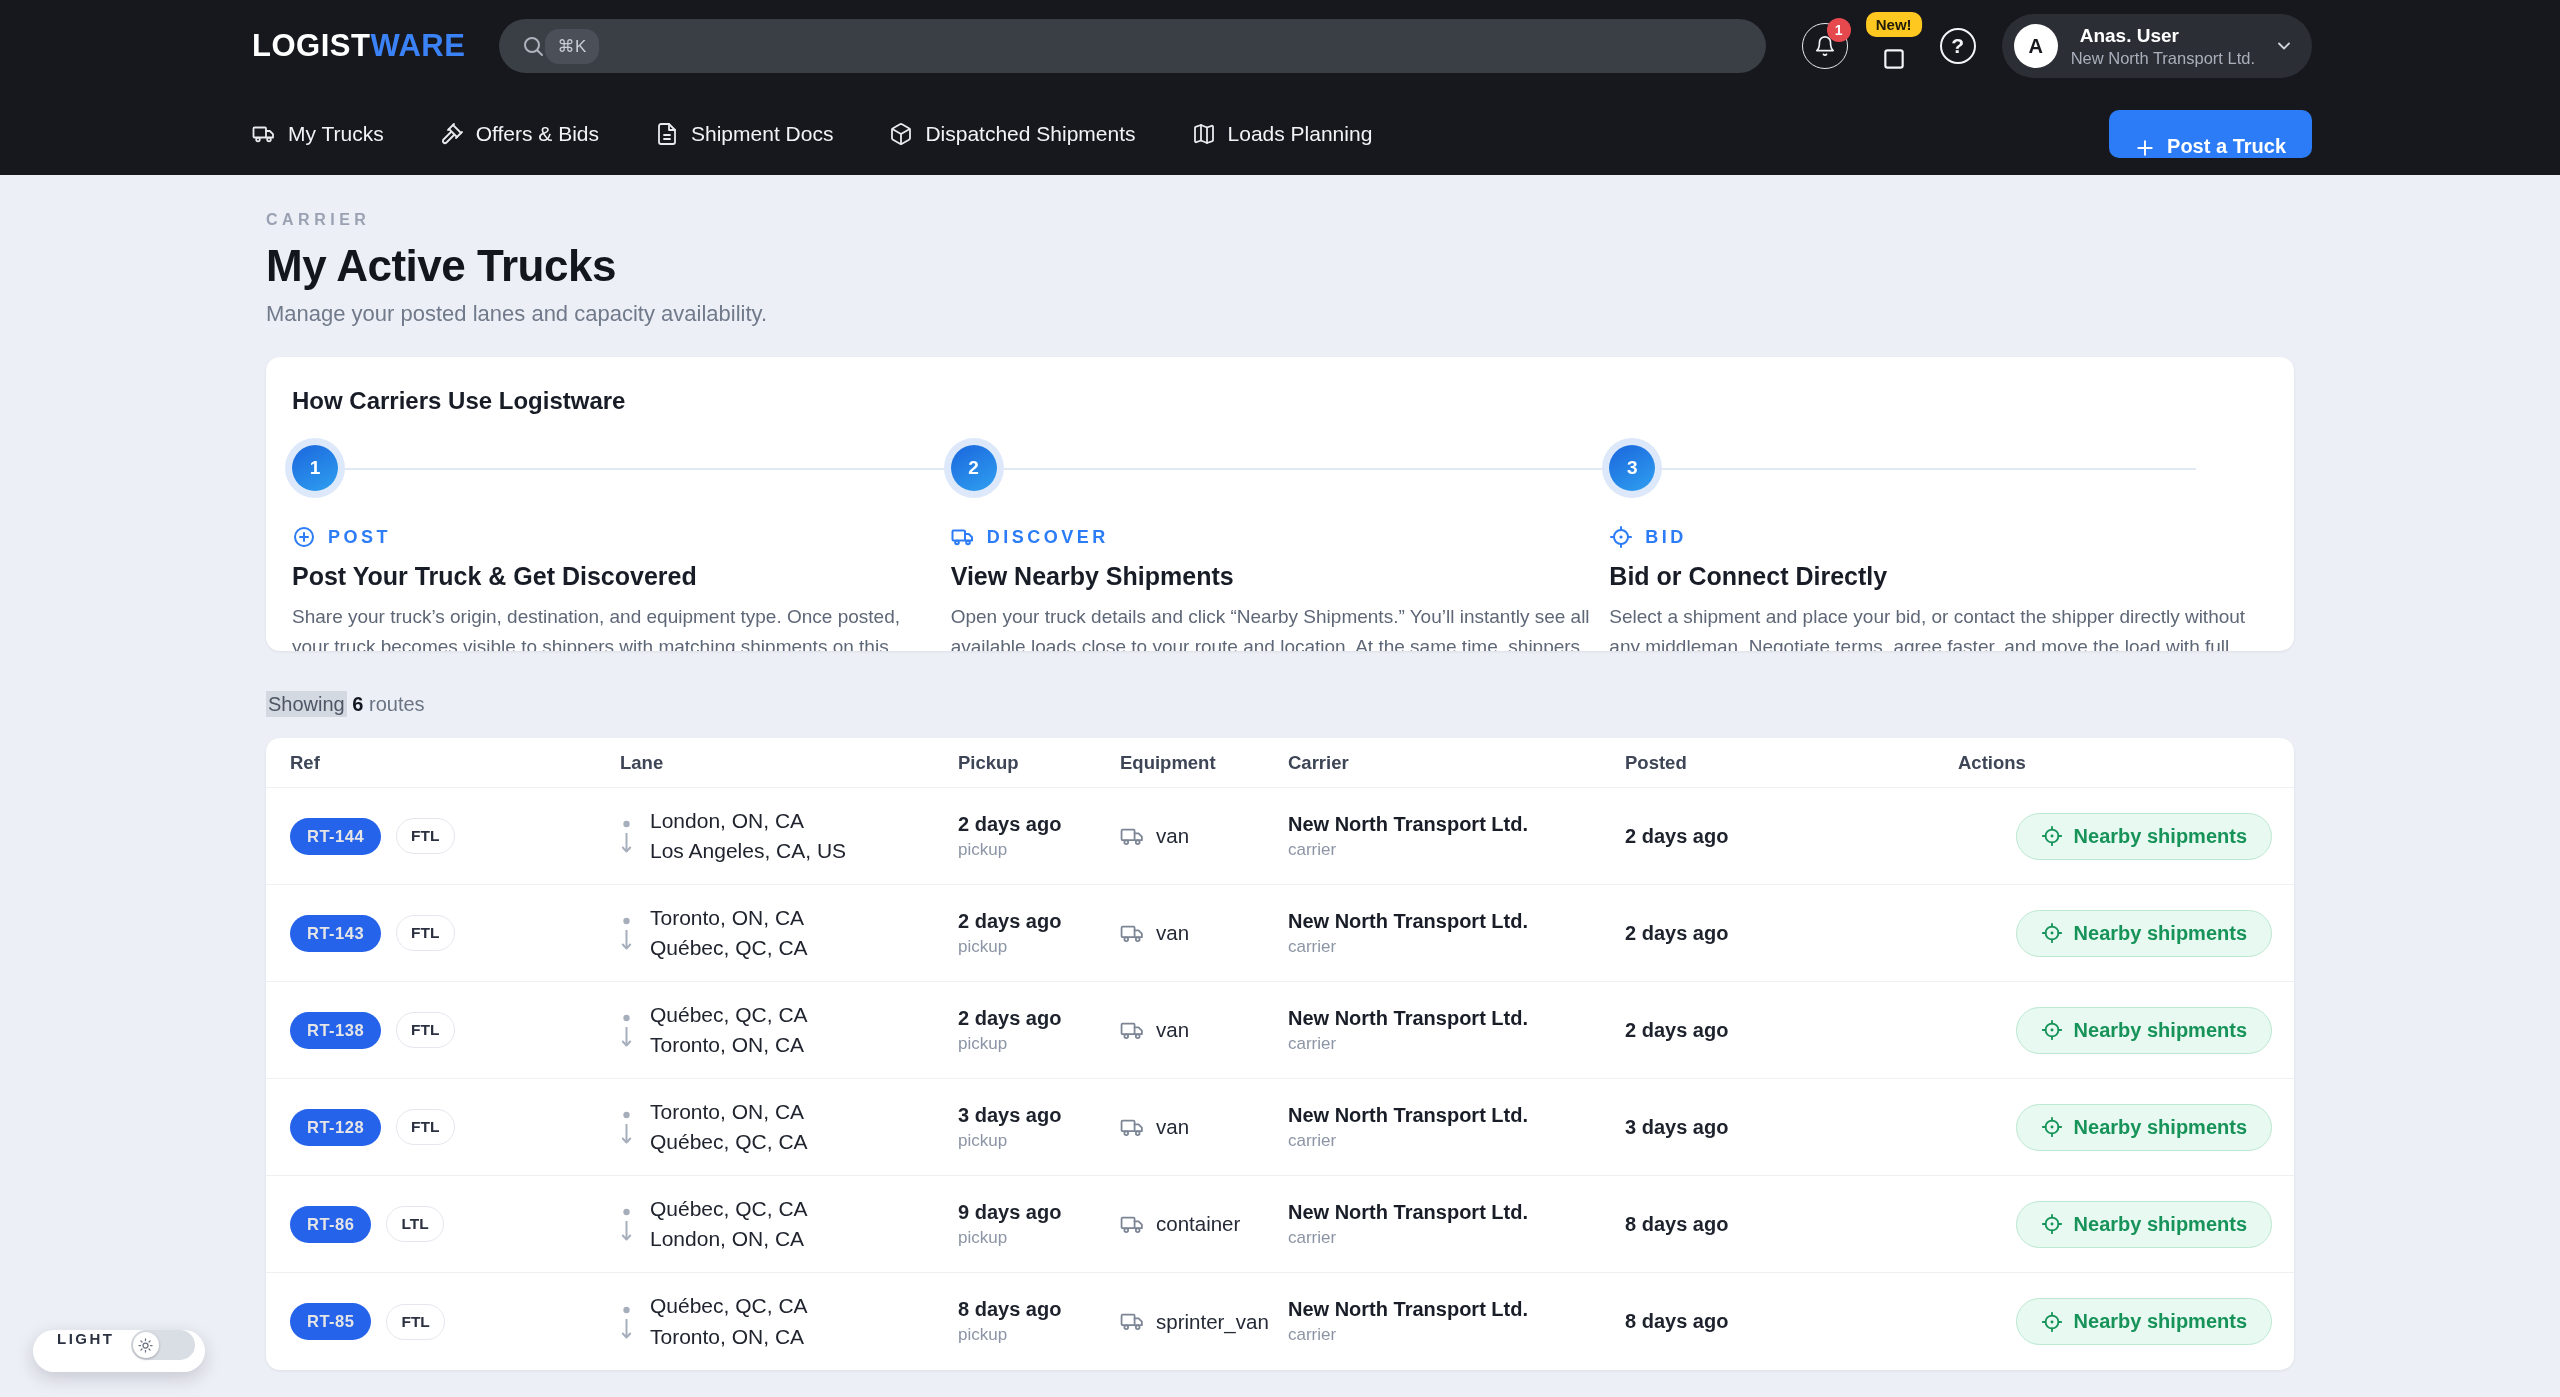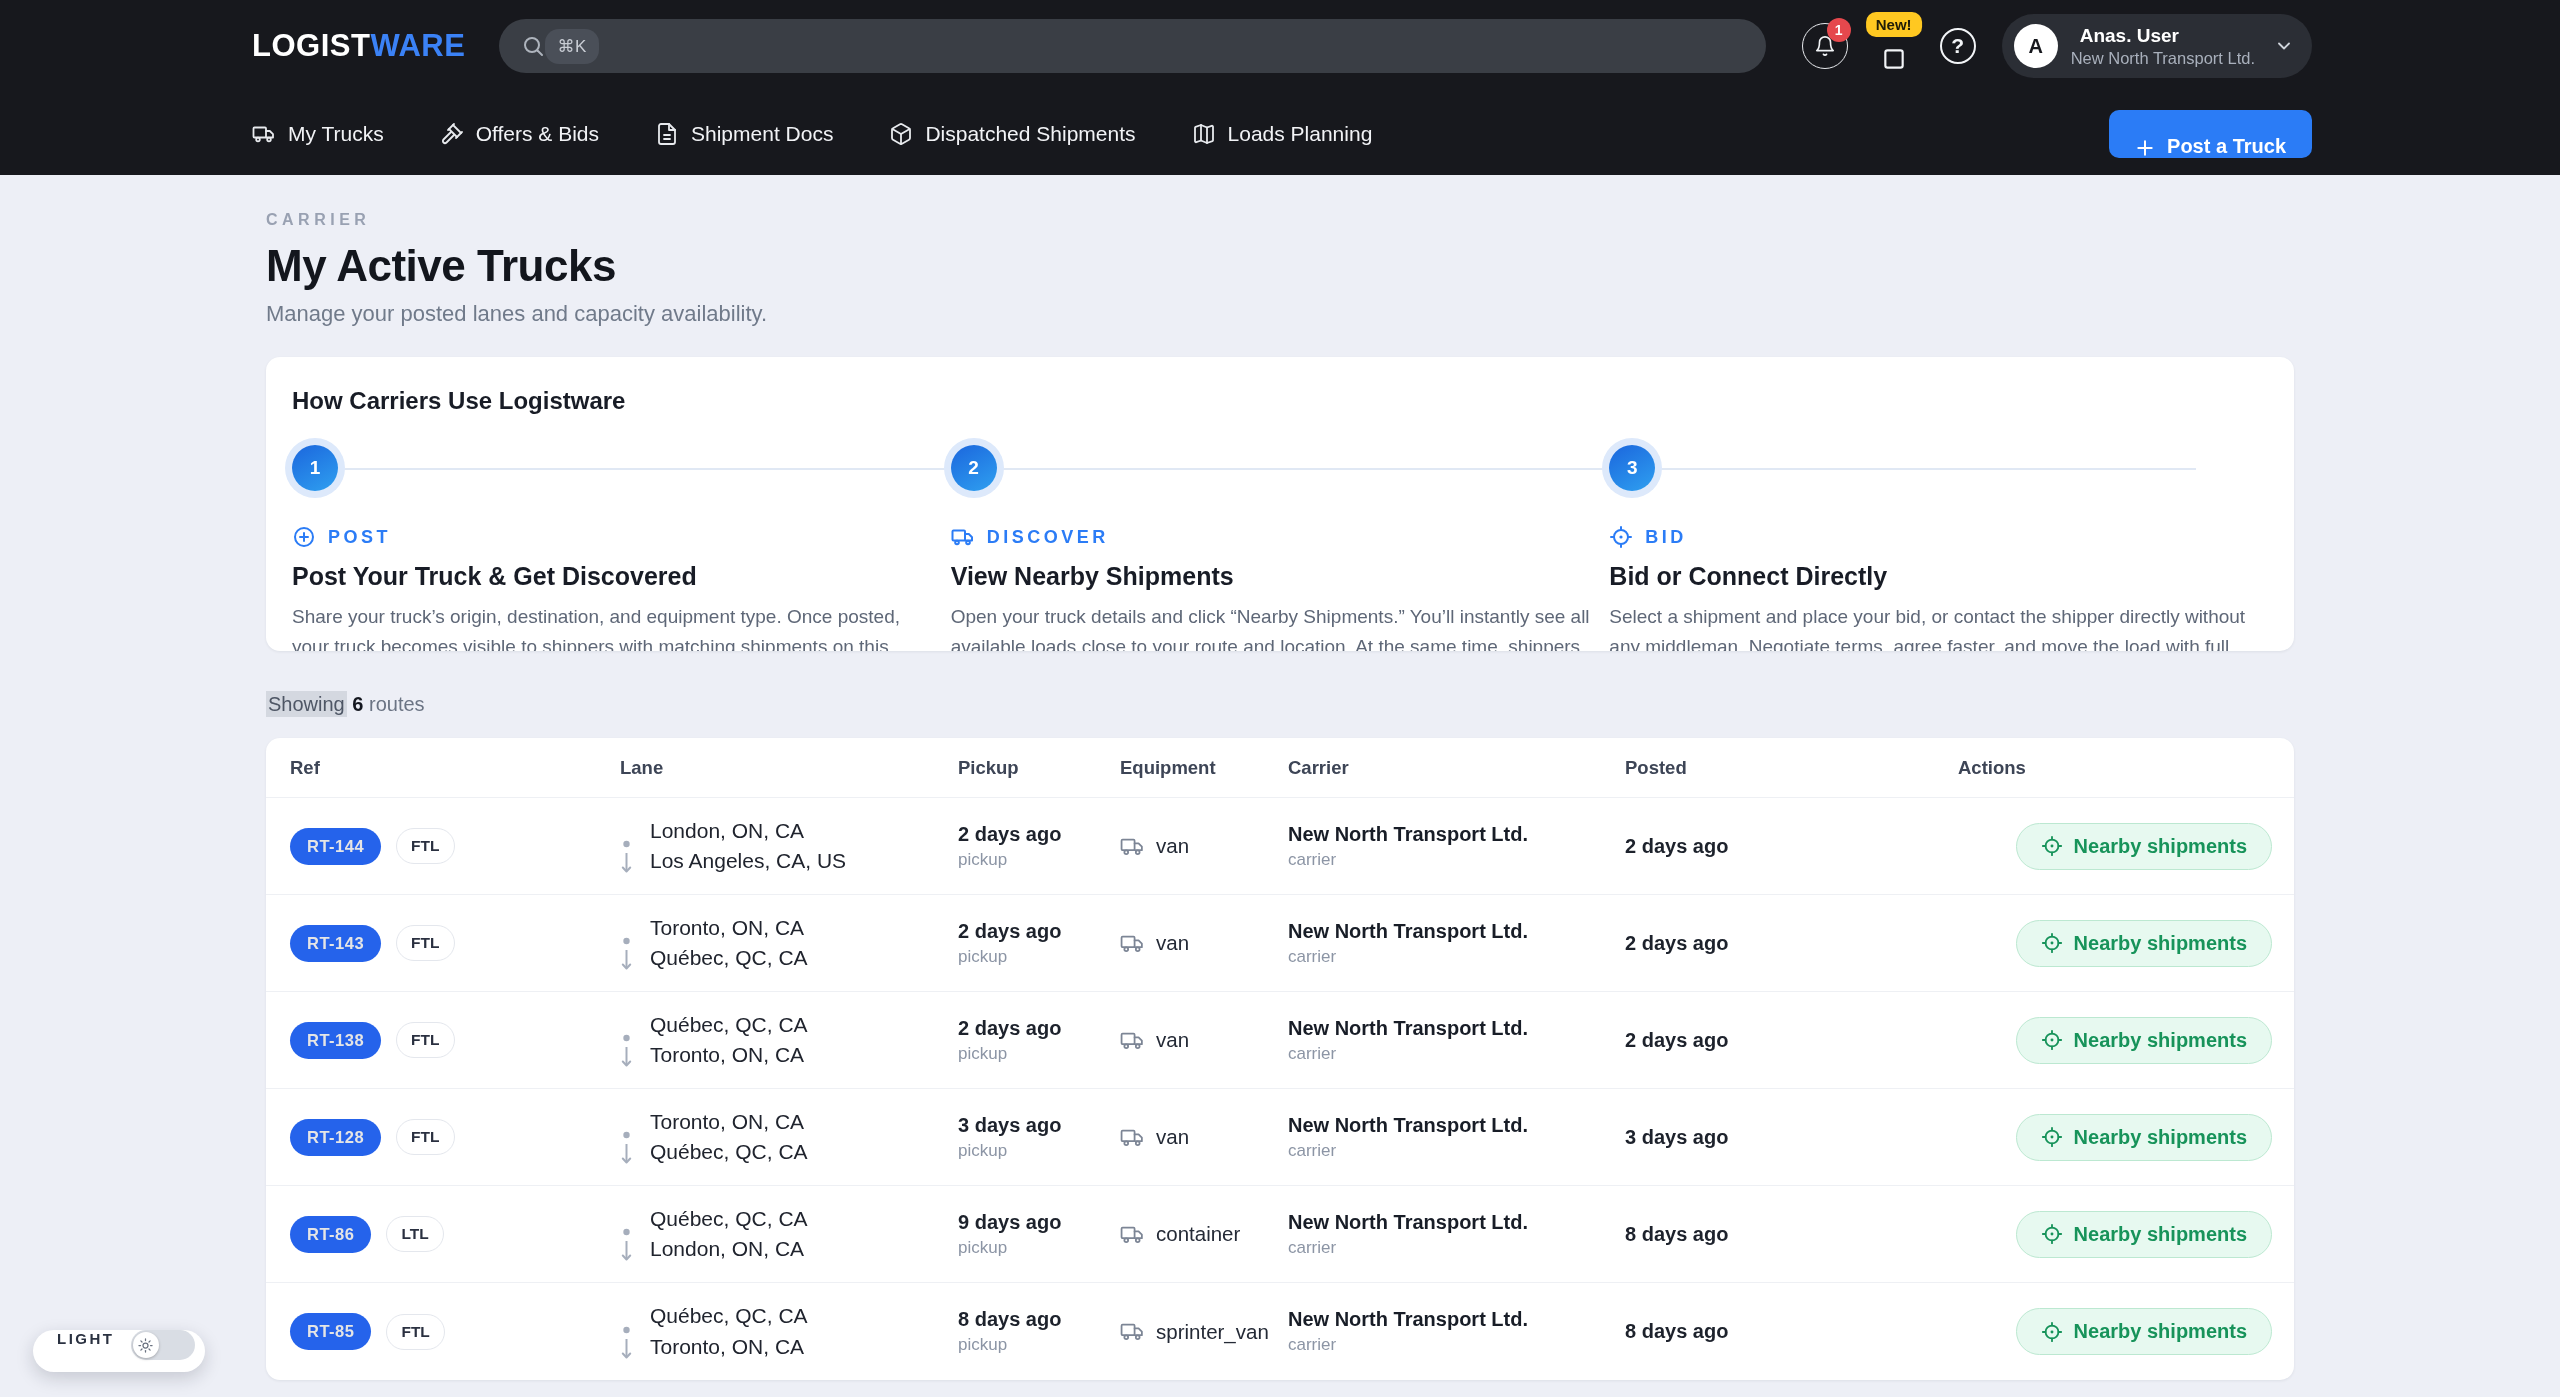--- a/index.html
+++ b/index.html
@@ -52,29 +52,29 @@
   .step-tag svg { width:24px; height:24px; stroke:#2b7cf6; }
   .step-head { margin-top:13px; font-size:25px; font-weight:800; color:#181c26; }
   .step-body { margin-top:11px; font-size:19px; line-height:1.58; color:#5e6777; max-width:640px; }
 
   .showing { margin-top:42px; font-size:20px; color:#6b7484; }
   .showing .hl { background:#d4d8e0; color:#4e5665; padding:2px 2px; }
   .showing b { color:#14171f; font-weight:800; }
 
   .table-card { margin-top:22px; background:#fff; border-radius:14px; box-shadow:0 1px 3px rgba(16,24,40,.07); overflow:hidden; }
   .tgrid { display:grid; grid-template-columns:354px 338px 162px 168px 337px 333px 1fr; align-items:center; }
-  .thead { height:60px; border-bottom:1px solid #eef0f4; }
+  .thead { height:50px; border-bottom:1px solid #eef0f4; }
   .th { font-size:18.5px; font-weight:700; color:#3d4556; }
   .th:first-child { padding-left:24px; }
   .trow { height:97px; border-bottom:1px solid #eef0f4; cursor:pointer; }
   .trow:last-child { border-bottom:none; }
   .refcell { display:flex; align-items:center; gap:15px; padding-left:24px; }
   .ref-pill { background:#2563eb; color:#e5e5e5; font-size:16.5px; font-weight:700; letter-spacing:.5px; padding:9px 17px; border-radius:999px; }
   .type-pill { background:#fff; border:1.5px solid #e4e7ed; color:#2a3040; font-size:15.5px; font-weight:600; padding:8px 14px; border-radius:999px; }
-  .lanecell { display:flex; align-items:flex-end; gap:17px; }
+  .lanecell { display:flex; align-items:center; gap:17px; }
   .lanecell svg { margin-top:4px; }
   .lane-city { font-size:21px; font-weight:500; color:#20242e; line-height:1.45; }
   .pick-main { font-size:20px; font-weight:600; color:#1d222c; }
   .sub { font-size:17px; color:#8c95a5; margin-top:4px; }
   .eqcell { display:flex; align-items:center; gap:11px; font-size:20.5px; color:#242a36; }
   .eqcell svg { width:25px; height:25px; stroke:#7c8595; }
   .car-name { font-size:20px; font-weight:700; color:#181d27; }
   .posted { font-size:20px; font-weight:600; color:#1d222c; }
   .actcell { display:flex; justify-content:flex-end; padding-right:22px; }
   .nearby-btn { background:#e7f9f0; border:1.5px solid #bce8d1; color:#17935a; font-size:20px; font-weight:700; border-radius:999px; padding:11px 24px; display:flex; align-items:center; gap:11px; cursor:pointer; font-family:inherit; }

